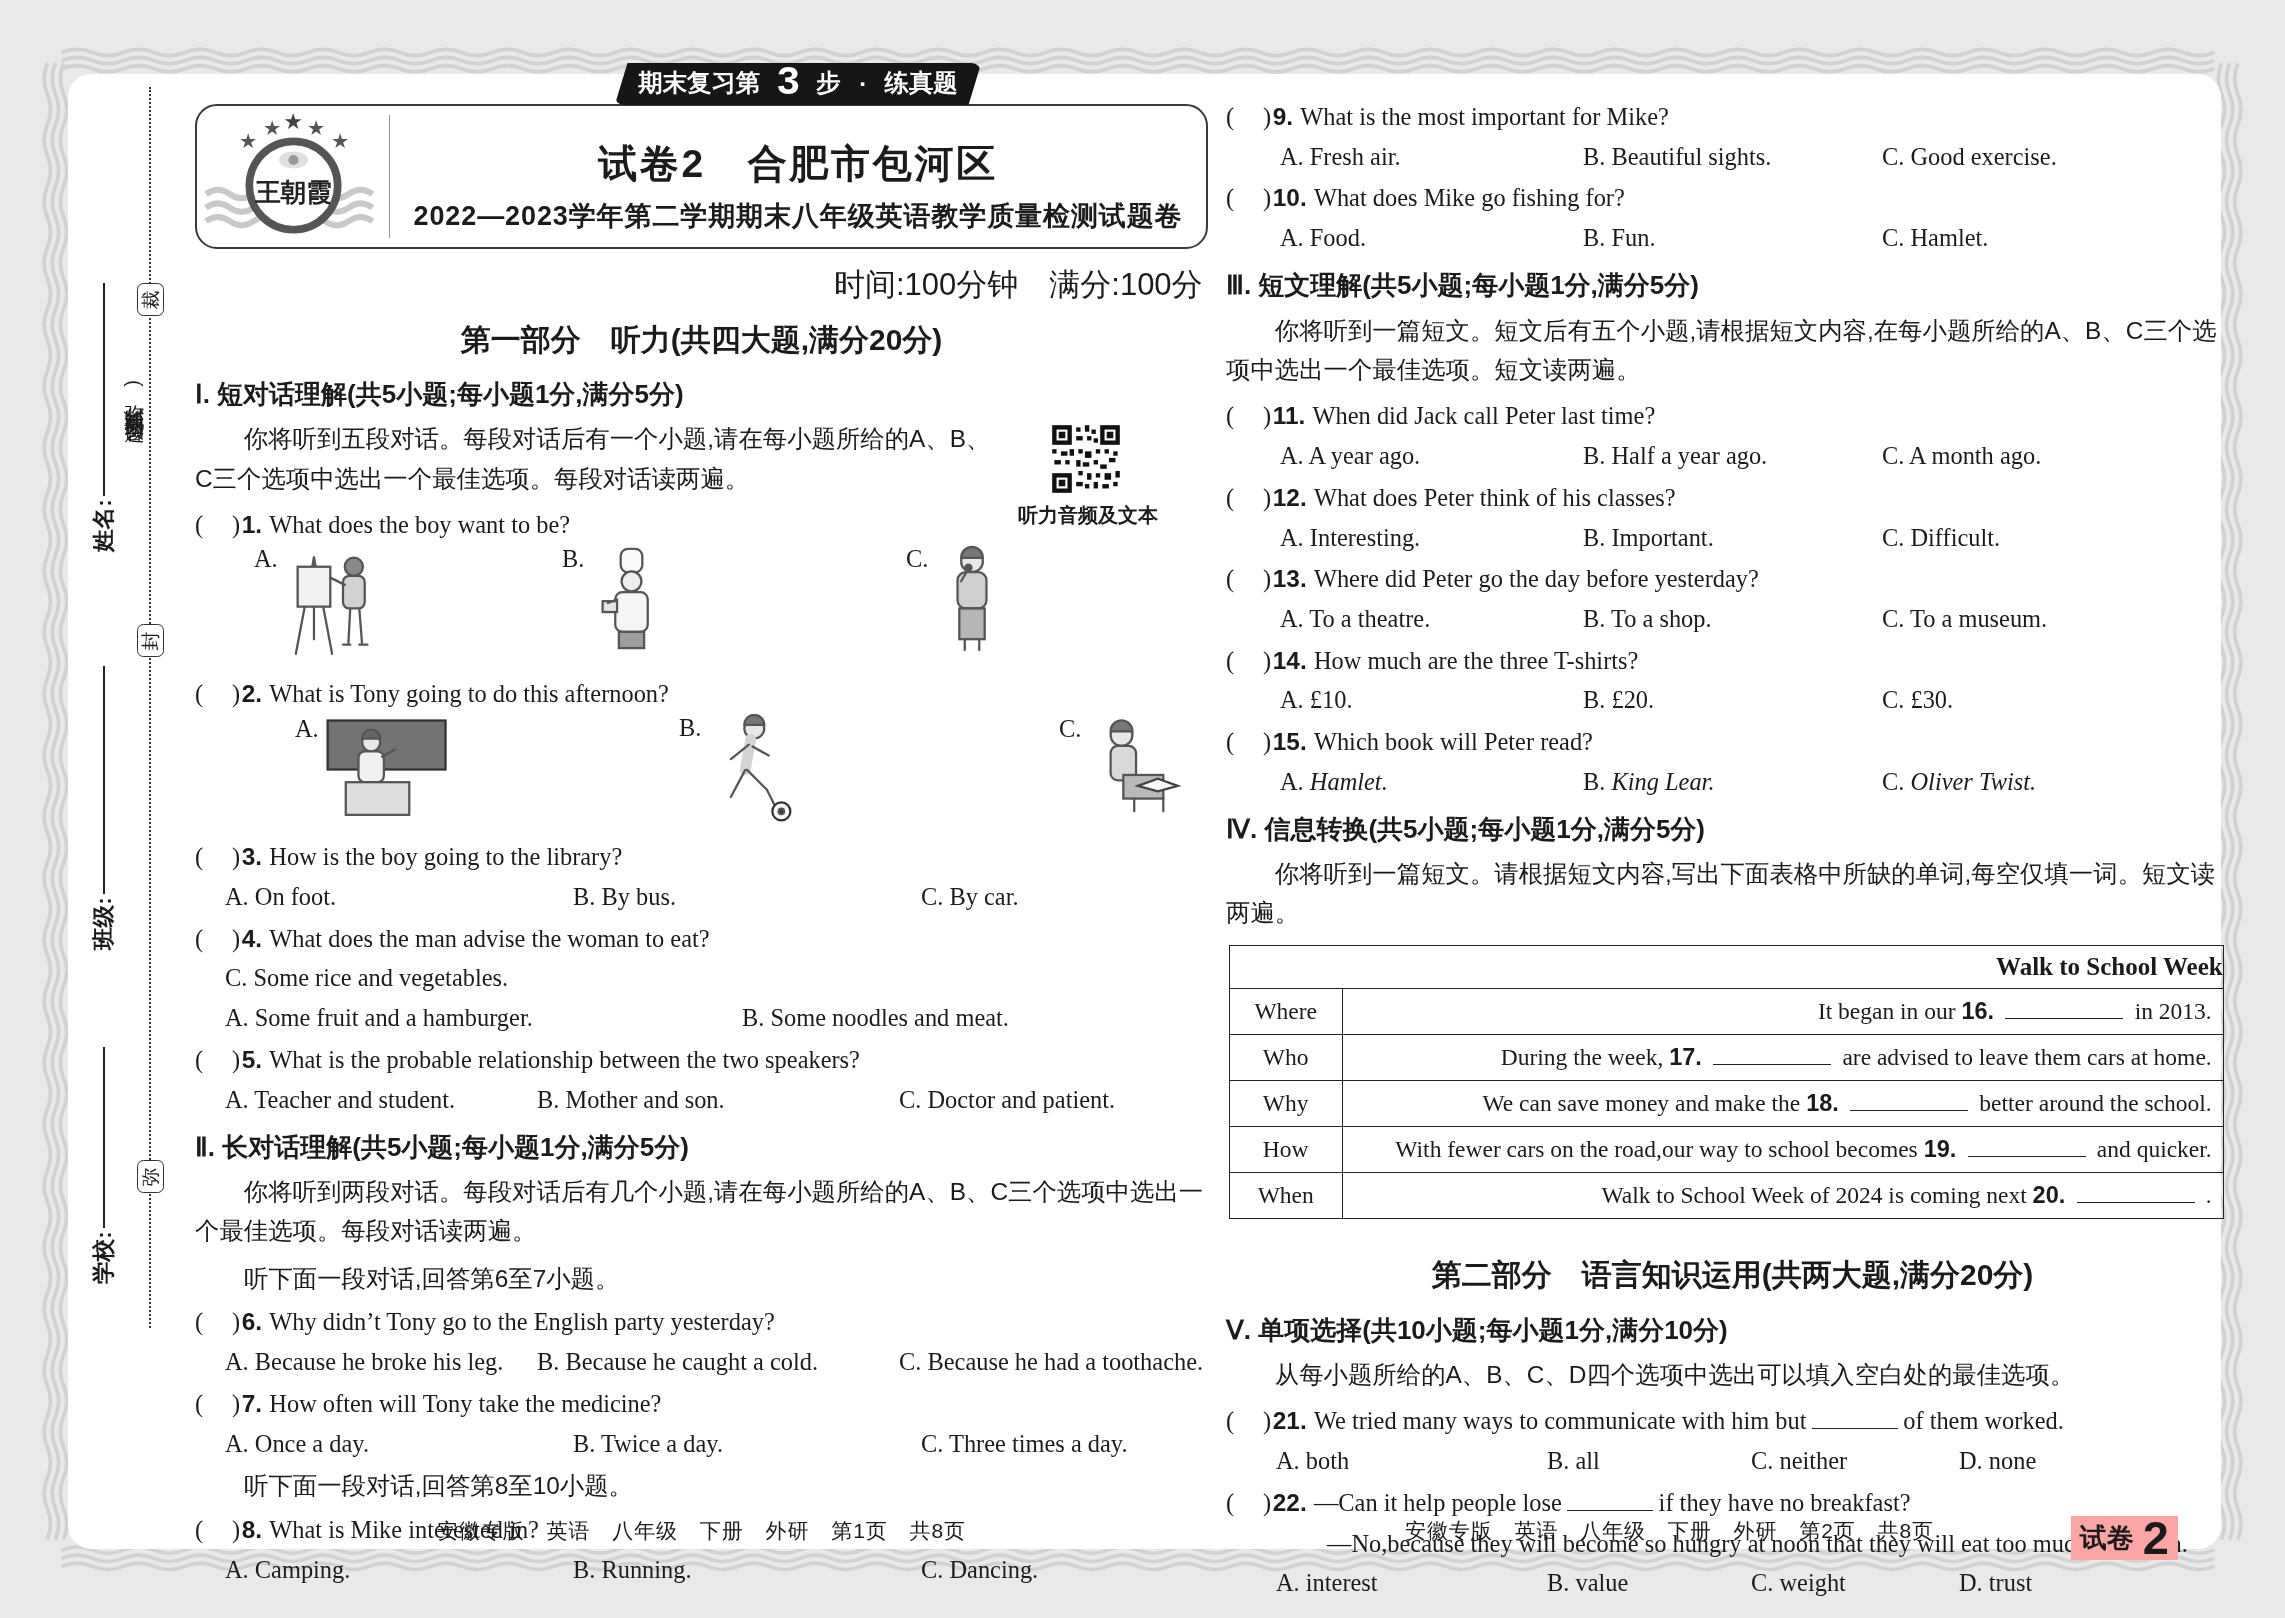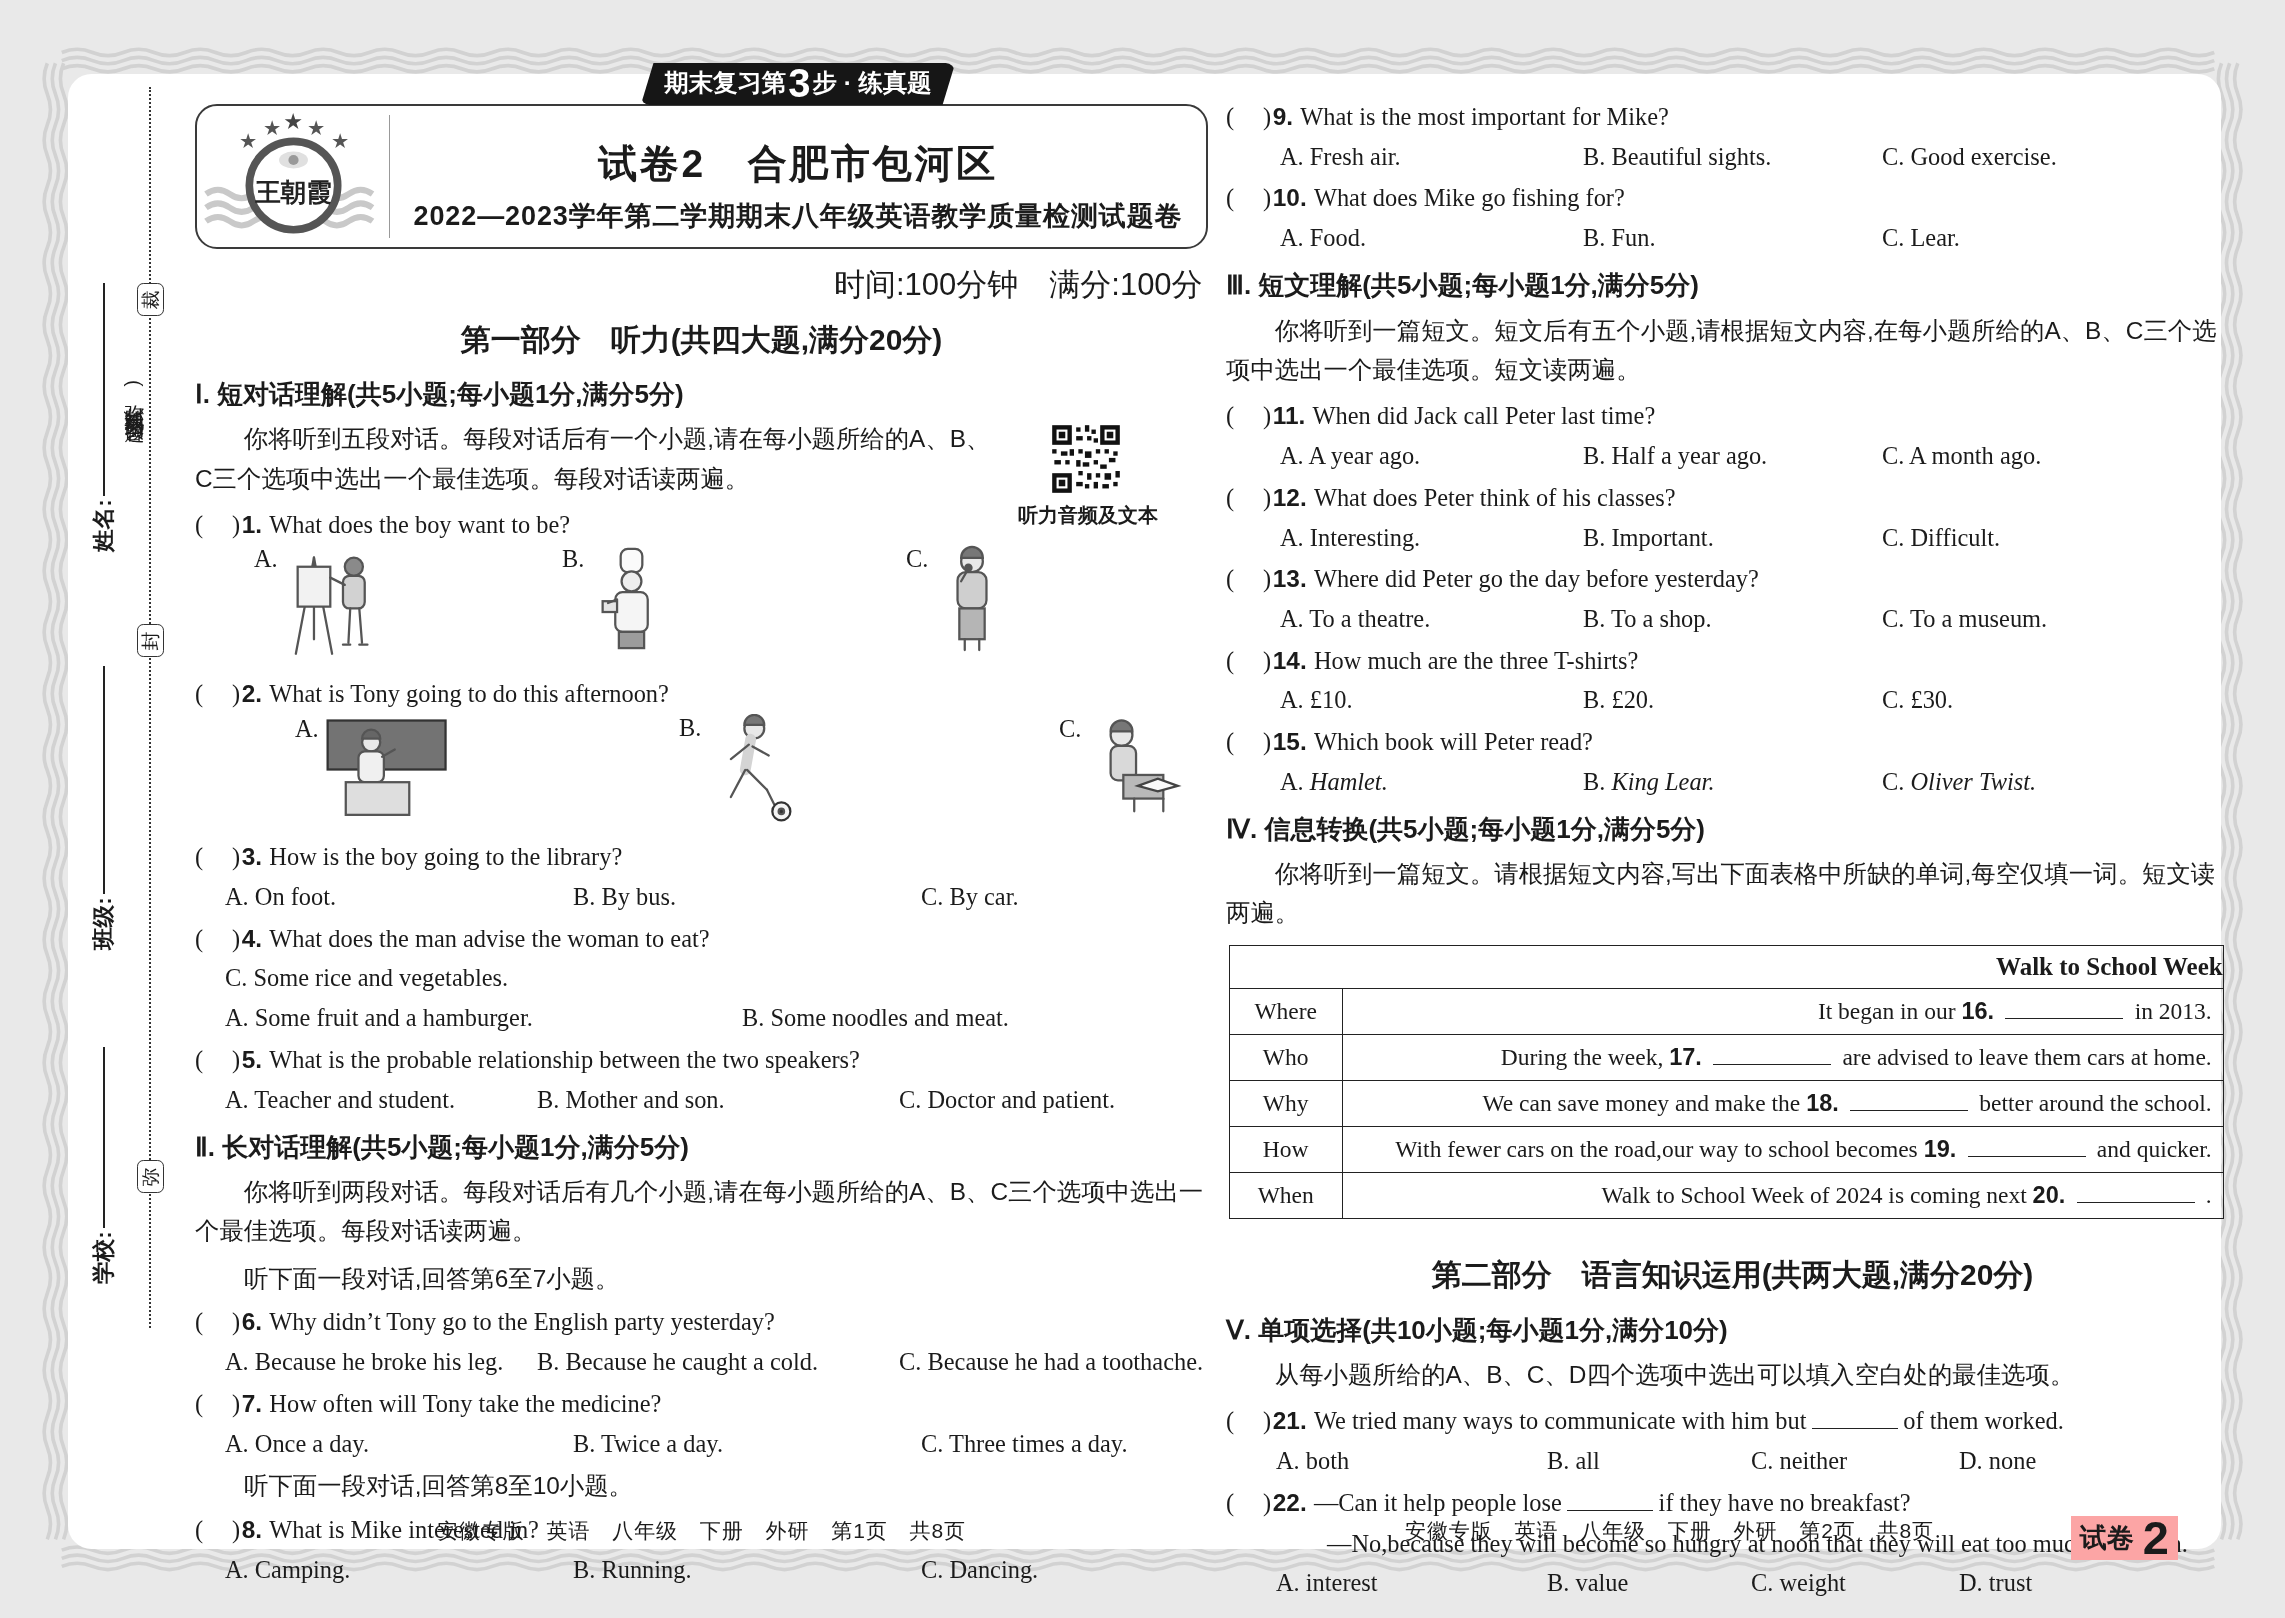--- a/index.html
+++ b/index.html
@@ -24,21 +24,21 @@
   .col-right{position:absolute;left:1158px;top:0;width:1013px;}
   
   .title-box{margin-top:30px;border:2.7px solid #3a3a3a;border-radius:22px;height:141px;
              display:flex;position:relative;}
   .logo-cell{width:192px;flex:none;display:flex;align-items:center;justify-content:center;}
   .title-divider{width:0;border-left:1.8px solid #999;margin:9px 0;}
   .title-cell{flex:1;text-align:center;padding-top:31px;position:relative;}
   .ribbon{position:absolute;left:50%;top:-43px;transform:translateX(-50%);background:#161616;color:#fff;
           padding:3.6px 23.5px 5.4px;border-radius:9px;white-space:nowrap;
           clip-path:polygon(12.7px 0,100% 0,calc(100% - 12.7px) 100%,0 100%);
-          font-size:24.4px;font-weight:bold;display:flex;align-items:flex-start;gap:2px;}
+          font-size:24.4px;font-weight:bold;display:flex;align-items:flex-start;gap:16px;font-family:Liberation Mono, monospace;}
   .ribbon .big{font-size:40px;line-height:33px;}
   .exam-title{font-size:39px;font-weight:bold;letter-spacing:2.7px;}
   .exam-subtitle{font-size:27px;font-weight:bold;margin-top:7.2px;letter-spacing:0.9px;}
   .time-note{text-align:right;font-size:31px;margin-top:14.5px;padding-right:5.4px;}
   
   .part-head{text-align:center;font-size:30px;font-weight:bold;margin-top:14.5px;}
   .sec-head{font-size:26px;font-weight:bold;margin-top:16.3px;}
   .para{font-size:24.4px;line-height:1.6;text-indent:2em;margin-top:7.2px;}
   .hint{font-size:24.4px;padding-left:49px;margin-top:12.7px;}
   .qrow{display:flex;align-items:baseline;margin-top:13.6px;}
@@ -442,21 +442,21 @@
       <span class="slot">
           <span>(</span>
           <span>)</span>
         </span>
       <span class="qnum">10.</span>
       <span class="qtext">What does Mike go fishing for?</span>
     </div>
     <div class="opts r3">
       <span>A. Food.</span>
       <span>B. Fun.</span>
-      <span>C. Lear.</span>
+      <span>C. Hamlet.</span>
     </div>
 
     <div class="sec-head">Ⅲ. 短文理解(共5小题;每小题1分,满分5分)</div>
     <div class="para">你将听到一篇短文。短文后有五个小题,请根据短文内容,在每小题所给的A、B、C三个选项中选出一个最佳选项。短文读两遍。</div>
 
     <div class="qrow">
       <span class="slot">
           <span>(</span>
           <span>)</span>
         </span>

